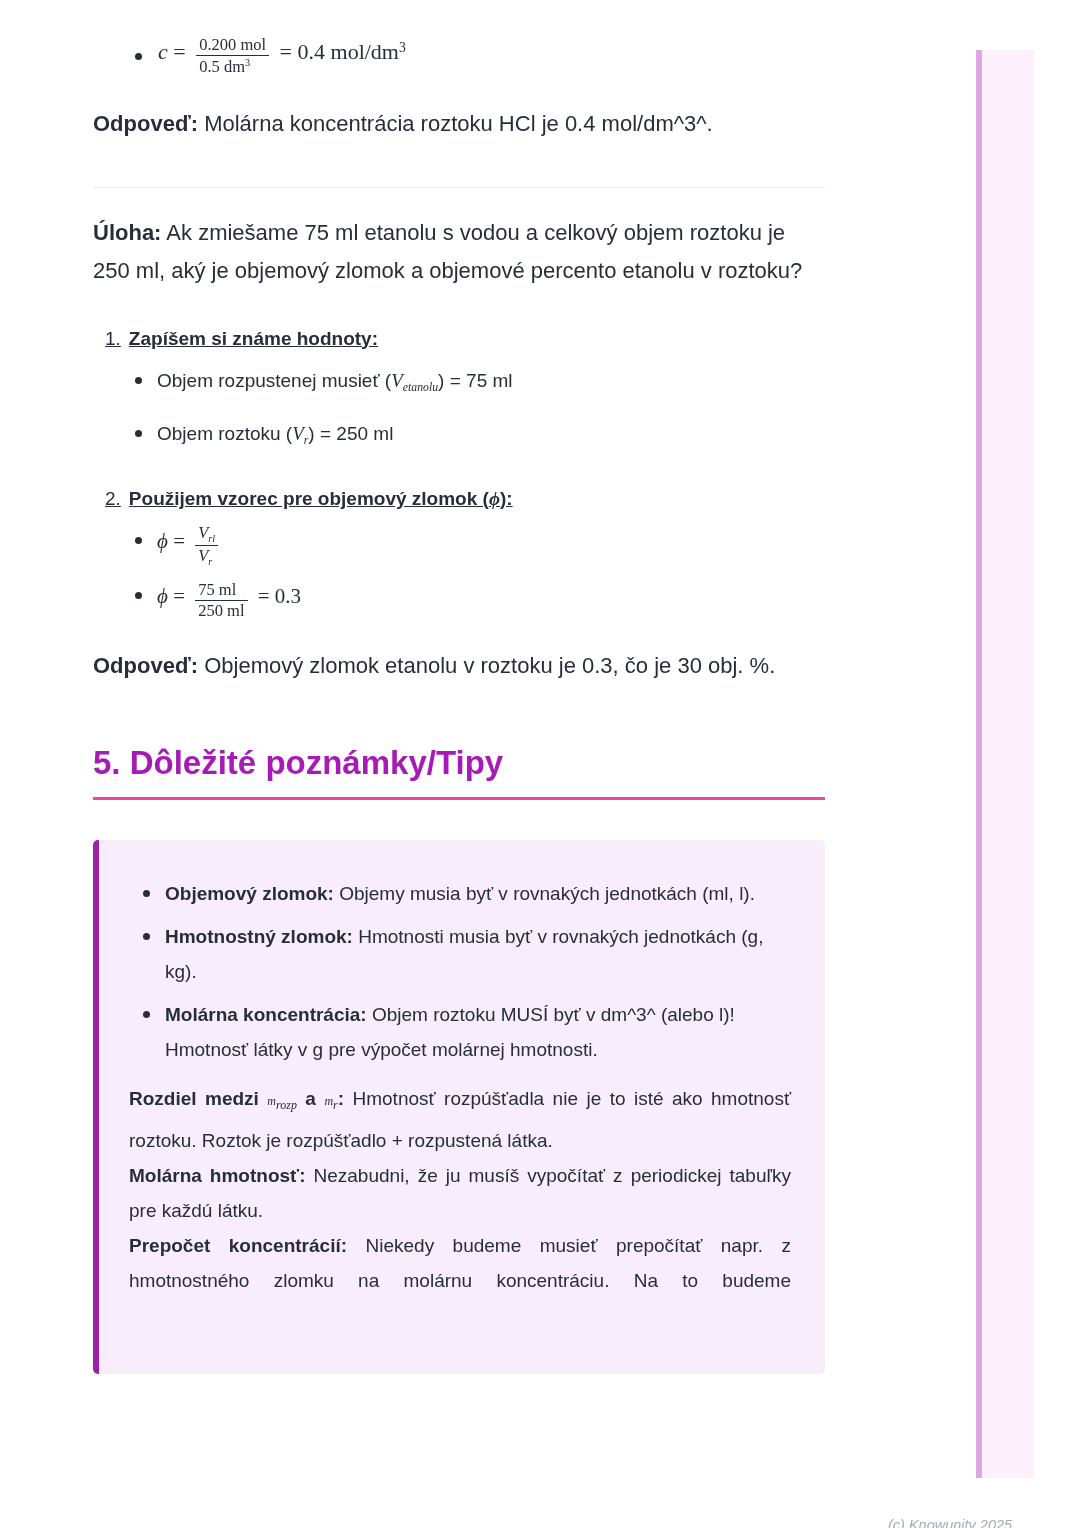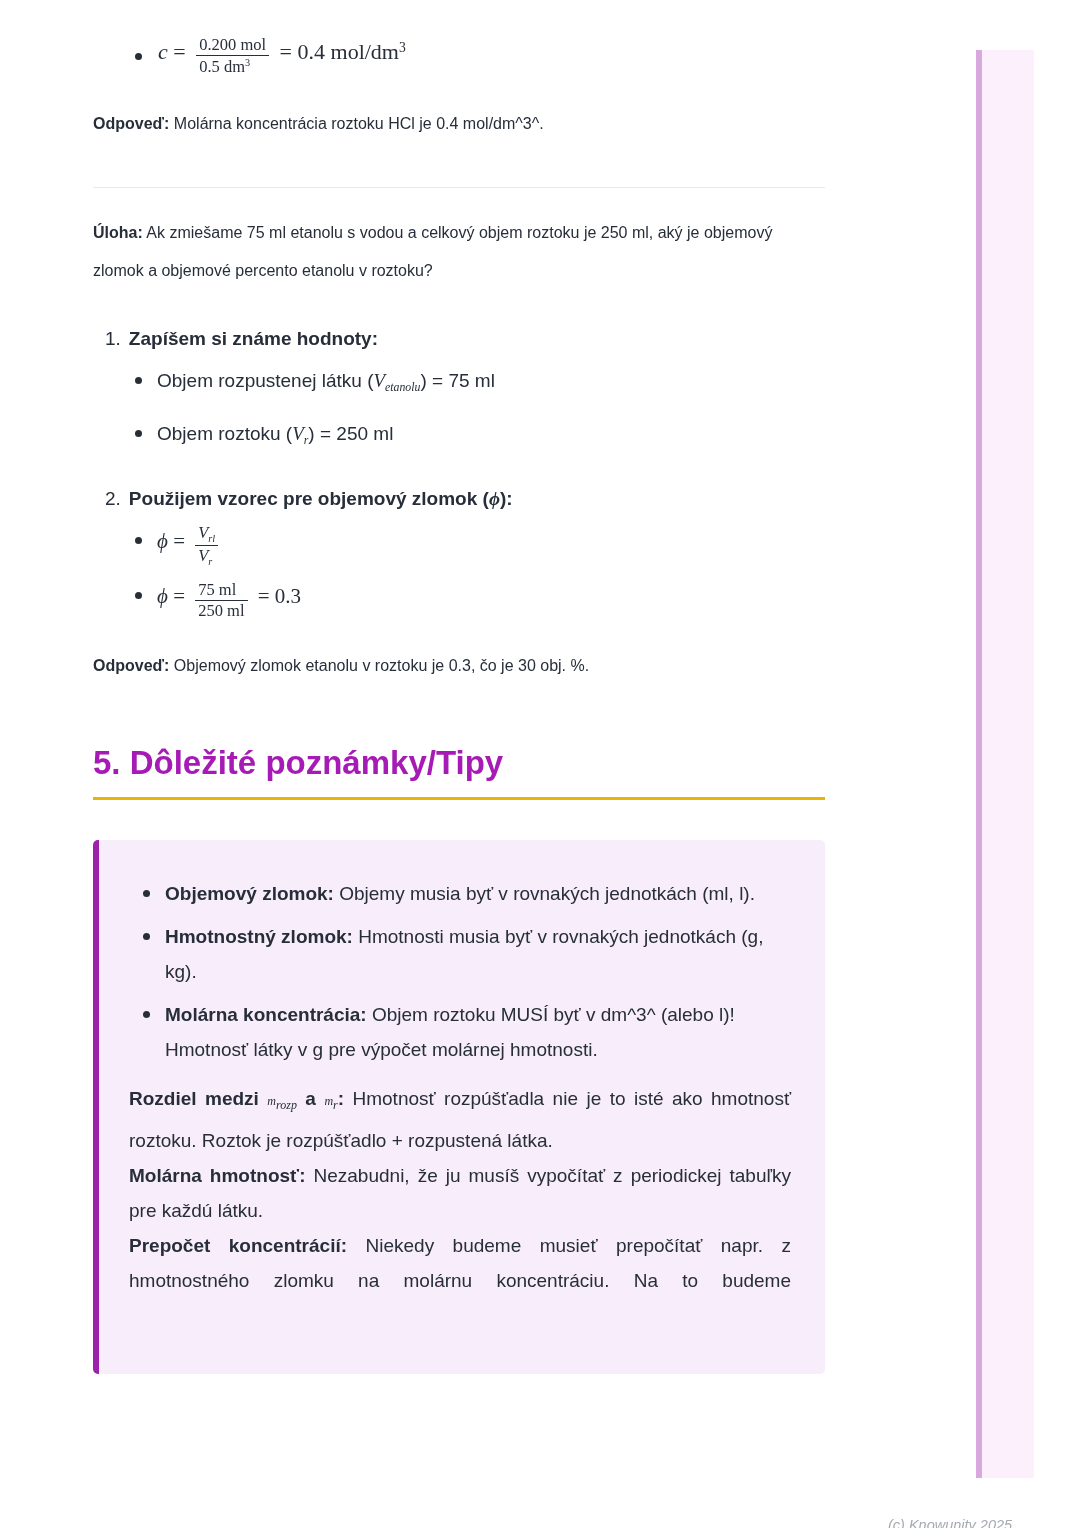--- a/index.html
+++ b/index.html
@@ -3,21 +3,21 @@
 <meta charset="utf-8">
 <style>
   html,body{margin:0;padding:0;background:#ffffff;}
   .page{position:relative;width:1080px;height:1528px;background:#ffffff;overflow:hidden;
         font-family:"Liberation Sans",sans-serif;color:#272e3a;}
   .edge{position:absolute;left:976px;top:50px;width:58px;height:1428px;background:#fcf0fd;z-index:1;}
   .edge-line{position:absolute;left:0;top:0;width:6px;height:100%;background:#d9a8df;}
   .content{position:absolute;left:93px;top:0;width:732px;z-index:2;}
 
   
-  p{margin:0;font-size:16px;line-height:38px;}
+  p{margin:0;font-size:22px;line-height:38px;}
   b{font-weight:bold;}
   .just{text-align:justify;text-align-last:left;}
   .stretch-last{text-align-last:justify;}
 
   
   .math{font-family:"Liberation Serif",serif;font-size:21px;}
   .math-big{font-size:22px;}
   .mv{font-family:"Liberation Serif",serif;font-style:italic;}
   .mt{font-family:"Liberation Serif",serif;font-style:normal;}
   sub{font-size:0.62em;font-family:"Liberation Serif",serif;font-style:italic;vertical-align:-0.35em;}
@@ -31,30 +31,30 @@
   .dot{display:inline-block;width:7px;height:7px;border-radius:50%;background:#272e3a;margin-right:16px;flex:0 0 auto;}
   .answer{margin-top:28px;}
   .divider{border:none;border-top:1px solid #e8e8ea;margin:44px 0 0 0;}
 
   
   .h3{margin:40px 0 0 0;font-size:29px;line-height:36px;font-weight:bold;color:#c44fe0;}
   .task{margin-top:26px;}
   .sol-label{margin-top:30px;font-weight:bold;}
   .steps{margin:34px 0 0 12px;}
   .step{margin-bottom:26px;}
-  .step-title{font-size:19px;line-height:30px;}
+  .step-title{font-size:19px;line-height:30px;text-decoration:underline;}
   .step-title .marker{margin-right:8px;}
   .sub-bullets{list-style:none;margin:10px 0 0 0;padding:0 0 0 30px;}
   .sub-bullets li{position:relative;padding-left:22px;margin-bottom:12px;font-size:19px;line-height:34px;}
   .sub-bullets li::before{content:"";position:absolute;left:0;top:13px;width:7px;height:7px;border-radius:50%;background:#272e3a;}
   .answer2{margin-top:24px;}
 
   
   .h2{margin:58px 0 0 0;padding-bottom:14px;font-size:33px;line-height:40px;font-weight:bold;
-      color:#a61bb5;border-bottom:3px solid #eab308;}
+      color:#a61bb5;border-bottom:3px solid #ec4899;}
   .callout{box-sizing:border-box;margin-top:40px;height:534px;overflow:hidden;
            background:#f8edfa;border-left:6px solid #9c22aa;border-radius:5px;
            padding:24px 34px 16px 30px;}
   .callout p{font-size:19px;line-height:35px;}
   .callout .c-bullets{list-style:none;margin:12px 0 14px 0;padding:0 0 0 14px;}
   .callout .c-bullets li{position:relative;padding-left:22px;margin-bottom:8px;font-size:19px;line-height:35px;}
   .callout .c-bullets li::before{content:"";position:absolute;left:0;top:14px;width:7px;height:7px;border-radius:50%;background:#272e3a;}
   .callout .mv, .callout sub{font-size:inherit;}
   .callout .mvar{font-family:"Liberation Serif",serif;font-style:italic;font-size:12px;}
 
@@ -87,21 +87,21 @@
 
     <p class="task"><b>Úloha:</b>
       <span>Ak zmiešame 75 ml etanolu s vodou a celkový objem roztoku je 250 ml, aký je objemový zlomok a objemové percento etanolu v roztoku?</span></p>
 
 
     <div class="steps">
 
       <div class="step">
         <div class="step-title"><span class="marker">1.</span><b>Zapíšem si známe hodnoty:</b></div>
         <ul class="sub-bullets">
-          <li><span>Objem rozpustenej látku (</span><em class="mv">V</em><sub>etanolu</sub><span>) = 75 ml</span></li>
+          <li><span>Objem rozpustenej musieť (</span><em class="mv">V</em><sub>etanolu</sub><span>) = 75 ml</span></li>
           <li><span>Objem roztoku (</span><em class="mv">V</em><sub>r</sub><span>) = 250 ml</span></li>
         </ul>
       </div>
 
       <div class="step">
         <div class="step-title"><span class="marker">2.</span><b><span>Použijem vzorec pre objemový zlomok (</span><em class="mv">ϕ</em><span>):</span></b></div>
         <ul class="sub-bullets">
           <li><span class="math"><em class="mv">ϕ</em>
             <span class="mt">=</span>
             <span class="frac"><span class="fnum"><em class="mv">V</em><sub>rl</sub></span><span class="fden"><em class="mv">V</em><sub>r</sub></span></span></span></li>

